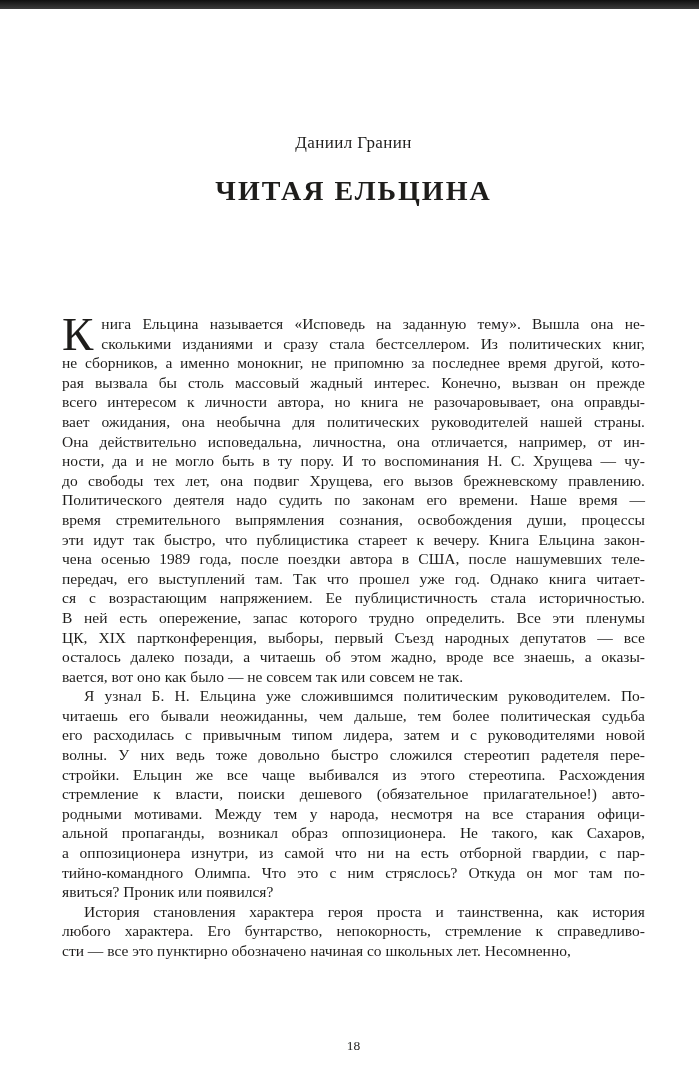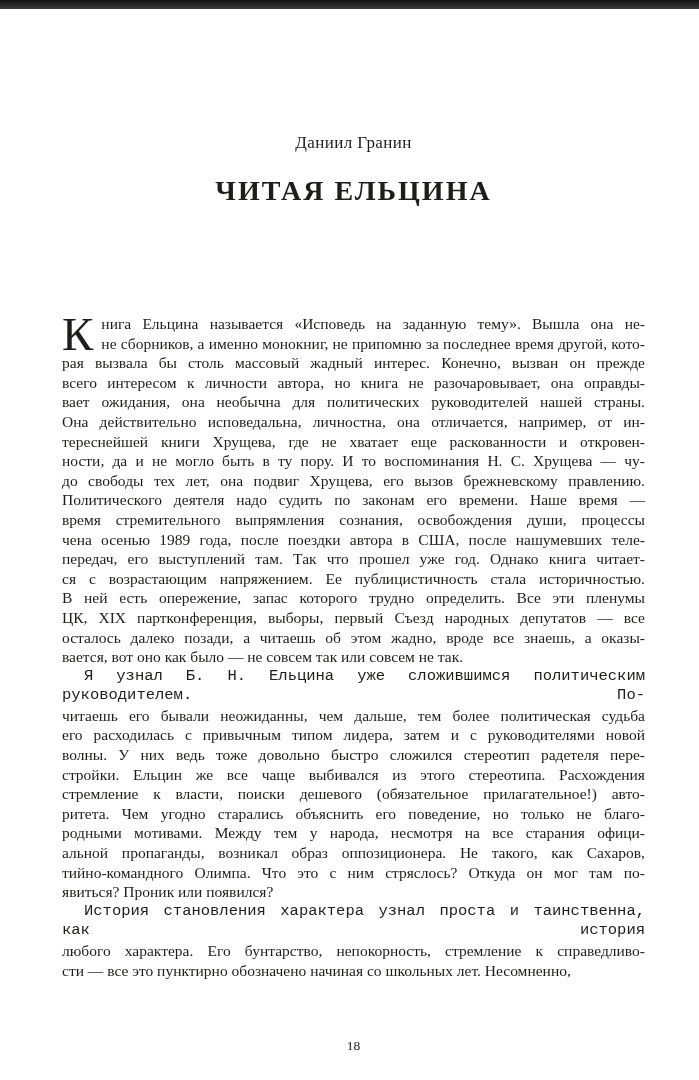--- a/index.html
+++ b/index.html
@@ -44,21 +44,21 @@
     font-size: 15.5px;
     line-height: 19.6px;
   }
   .paragraph { margin: 0; }
   .line {
     text-align: justify;
     text-align-last: justify;
     white-space: normal;
   }
   .line.last { text-align-last: left; }
-  .line.indent { text-indent: 22px; font-family: Liberation Mono, monospace; }
+  .line.indent { text-indent: 22px; }
   .dropcap {
     float: left;
     font-size: 47px;
     line-height: 36px;
     padding: 2px 8px 0 0;
   }
   .page-number {
     position: absolute;
     bottom: 26px; left: 0; right: 0;
     text-align: center;
@@ -69,51 +69,52 @@
 <body>
 
 <div class="page">
   <div class="top-edge"></div>
   <div class="author">Даниил Гранин</div>
   <h1 class="title">ЧИТАЯ ЕЛЬЦИНА</h1>
   <div class="body-text" id="body-text">
       <div class="paragraph">
         <span class="dropcap">К</span>
         <div class="line">нига Ельцина называется «Исповедь на заданную тему». Вышла она не-</div>
+        <div class="line">сколькими изданиями и сразу стала бестселлером. Из политических книг,</div>
         <div class="line">не сборников, а именно монокниг, не припомню за последнее время другой, кото-</div>
         <div class="line">рая вызвала бы столь массовый жадный интерес. Конечно, вызван он прежде</div>
         <div class="line">всего интересом к личности автора, но книга не разочаровывает, она оправды-</div>
         <div class="line">вает ожидания, она необычна для политических руководителей нашей страны.</div>
         <div class="line">Она действительно исповедальна, личностна, она отличается, например, от ин-</div>
-        <div class="line">тереснейшей книги Хрущева, где не хватает еще раскованности и откровен-</div>
         <div class="line">ности, да и не могло быть в ту пору. И то воспоминания Н. С. Хрущева — чу-</div>
         <div class="line">до свободы тех лет, она подвиг Хрущева, его вызов брежневскому правлению.</div>
         <div class="line">Политического деятеля надо судить по законам его времени. Наше время —</div>
         <div class="line">время стремительного выпрямления сознания, освобождения души, процессы</div>
+        <div class="line">эти идут так быстро, что публицистика стареет к вечеру. Книга Ельцина закон-</div>
         <div class="line">чена осенью 1989 года, после поездки автора в США, после нашумевших теле-</div>
         <div class="line">передач, его выступлений там. Так что прошел уже год. Однако книга читает-</div>
         <div class="line">ся с возрастающим напряжением. Ее публицистичность стала историчностью.</div>
         <div class="line">В ней есть опережение, запас которого трудно определить. Все эти пленумы</div>
         <div class="line">ЦК, XIX партконференция, выборы, первый Съезд народных депутатов — все</div>
         <div class="line">осталось далеко позади, а читаешь об этом жадно, вроде все знаешь, а оказы-</div>
         <div class="line last">вается, вот оно как было — не совсем так или совсем не так.</div>
       </div>
       <div class="paragraph">
         <div class="line indent">Я узнал Б. Н. Ельцина уже сложившимся политическим руководителем. По-</div>
         <div class="line">читаешь его бывали неожиданны, чем дальше, тем более политическая судьба</div>
         <div class="line">его расходилась с привычным типом лидера, затем и с руководителями новой</div>
         <div class="line">волны. У них ведь тоже довольно быстро сложился стереотип радетеля пере-</div>
         <div class="line">стройки. Ельцин же все чаще выбивался из этого стереотипа. Расхождения</div>
         <div class="line">стремление к власти, поиски дешевого (обязательное прилагательное!) авто-</div>
-        <div class="line">ритета. Чем угодно старались объяснить его поведение, но только не благо-</div>
         <div class="line">родными мотивами. Между тем у народа, несмотря на все старания офици-</div>
         <div class="line">альной пропаганды, возникал образ оппозиционера. Не такого, как Сахаров,</div>
+        <div class="line">а оппозиционера изнутри, из самой что ни на есть отборной гвардии, с пар-</div>
         <div class="line">тийно-командного Олимпа. Что это с ним стряслось? Откуда он мог там по-</div>
         <div class="line last">явиться? Проник или появился?</div>
       </div>
       <div class="paragraph">
-        <div class="line indent">История становления характера узнал проста и таинственна, как история</div>
+        <div class="line indent">История становления характера героя проста и таинственна, как история</div>
         <div class="line">любого характера. Его бунтарство, непокорность, стремление к справедливо-</div>
         <div class="line last">сти — все это пунктирно обозначено начиная со школьных лет. Несомненно,</div>
       </div>
     </div>
   <div class="page-number">18</div>
 </div>
 
 </body></html>

